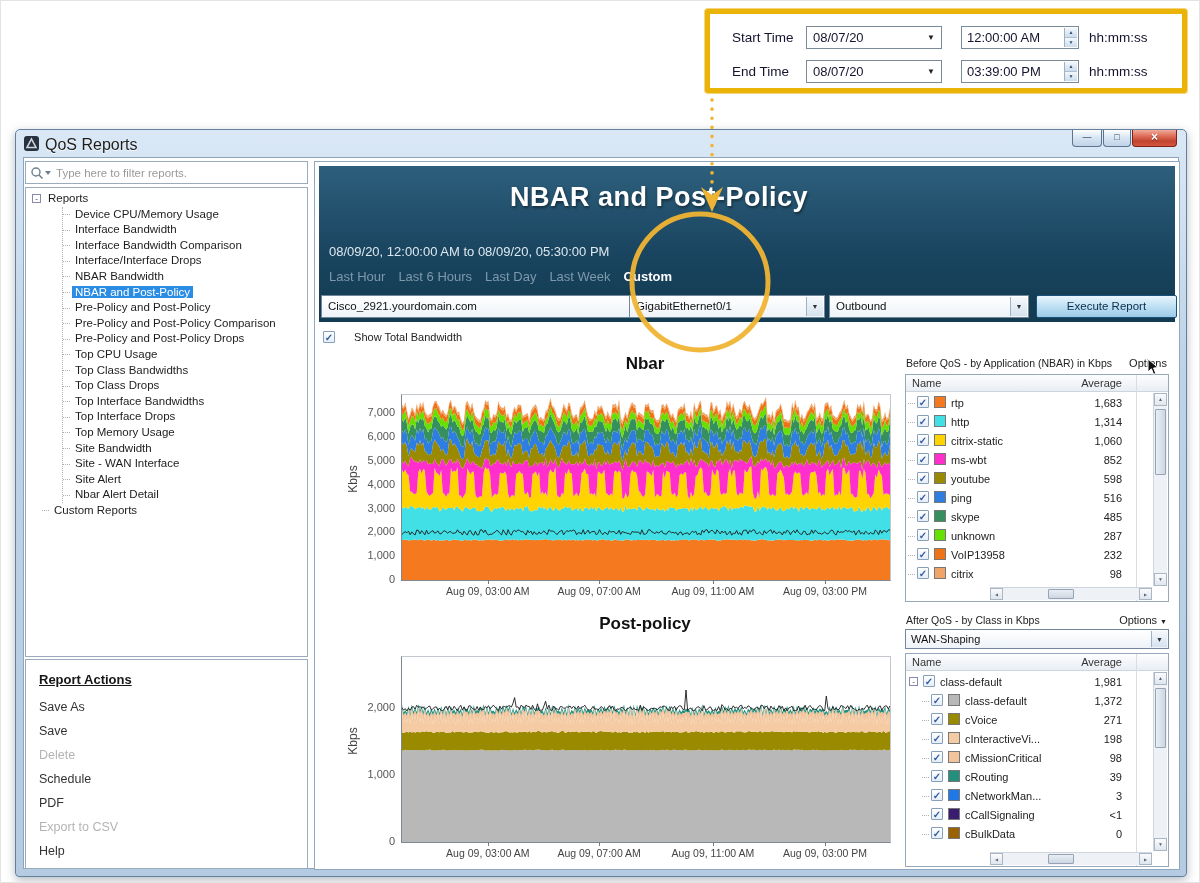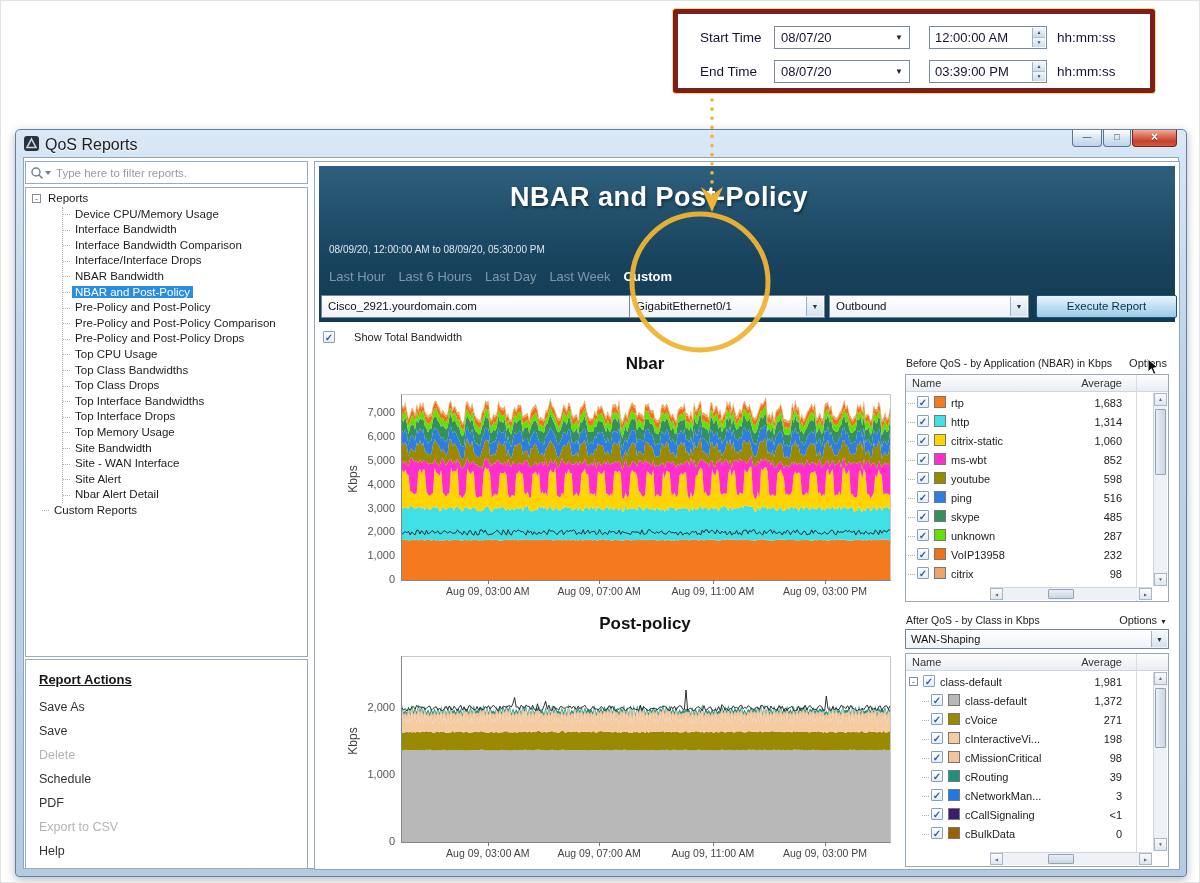--- a/index.html
+++ b/index.html
@@ -1,21 +1,21 @@
 <!DOCTYPE html>
 <html><head>
 <meta charset="utf-8">
 <style>
   * { margin:0; padding:0; box-sizing:border-box; }
   body { background:#fff; font-family:"Liberation Sans", sans-serif; }
   #screen { position:relative; width:1200px; height:883px; background:#fff; overflow:hidden; border:1px solid #e3e3e3; }
 
   
-  .time-picker { position:absolute; left:672px; top:8px; width:482px; height:84px;
-    background:#fff; border:5px solid #7f1d1d; border-radius:3px; box-shadow:0 0 0 1px #f6d57e;padding-left:32px; }
+  .time-picker { position:absolute; left:704px; top:8px; width:482px; height:84px;
+    background:#fff; border:5px solid #eab308; border-radius:3px; box-shadow:0 0 0 1px #f6d57e;padding-left:32px; }
   .tp-row { position:absolute; left:0; height:24px; width:100%; }
   .tp-label { position:absolute; left:22px; top:4px; font-size:13.5px; color:#14142e; }
   .tp-combo { position:absolute; left:96px; top:0; width:136px; height:23px; border:1px solid #7a8a99; background:#fff; font-size:13px; color:#14142e; line-height:21px; padding-left:6px; }
   .tp-combo .tp-arrow { position:absolute; right:6px; top:6px; font-size:8px; color:#222; line-height:10px; }
   .tp-time { position:absolute; left:251px; top:0; width:118px; height:23px; border:1px solid #7a8a99; background:#fff; font-size:13px; color:#14142e; line-height:21px; padding-left:5px; }
   .spin { position:absolute; right:1px; top:1px; bottom:1px; width:13px; border-left:1px solid #9fb0c0; display:flex; flex-direction:column; }
   .spin i { flex:1; font-style:normal; font-size:5px; line-height:9px; text-align:center; color:#33506e; background:linear-gradient(#f2f7fc,#ccdcee); border-bottom:1px solid #aebfd0; }
   .spin i:last-child { border-bottom:none; }
   .tp-format { position:absolute; left:379px; top:4px; font-size:13.5px; color:#14142e; }
 
@@ -56,21 +56,21 @@
   .act-title { font-weight:bold; text-decoration:underline; color:#161616; font-size:13px; margin-bottom:8px; }
   .act { height:24px; line-height:24px; }
   .act.disabled { color:#b4b4b4; }
 
   
   .content { position:absolute; left:290px; top:3px; width:866px; height:709px; border:1px solid #8fa8bf; background:#fff; }
   .rpt-header { position:absolute; left:4px; top:4px; width:856px; height:156px;
     background:linear-gradient(180deg,#2d5f7c,#1a4560 55%,#123a50); }
   .rpt-title { position:absolute; left:60px; top:16px; width:560px; text-align:center;
     font-size:27px; font-weight:bold; color:#fff; letter-spacing:.5px; text-shadow:1px 2px 3px rgba(0,0,0,.45); }
-  .rpt-date { position:absolute; left:10px; top:78px; font-size:10px; color:#dde8ef; }
+  .rpt-date { position:absolute; left:10px; top:78px; font-size:13px; color:#dde8ef; }
   .rpt-tabs { position:absolute; left:10px; top:103px; font-size:13px; }
   .tab { margin-right:13px; color:#7e99ab;text-align:center; }
   .tab.active { color:#fff; font-weight:bold; }
   .combo { position:absolute; height:23px; background:linear-gradient(#ffffff,#eef3f8); border:1px solid #73890; border:1px solid #72879c; font-size:11.5px; color:#111; line-height:21px; padding-left:6px; white-space:nowrap; overflow:hidden; }
   .combo .combo-arrow { position:absolute; right:1px; top:1px; bottom:1px; width:17px; text-align:center;
     background:linear-gradient(#f5f9fd,#d5e2ef); border-left:1px solid #9fb2c4; font-size:7px; color:#333; line-height:19px; }
   .combo.c1 { left:2px; top:129px; width:364px; }
   .combo.c2 { left:310px; top:129px; width:196px; }
   .combo.c3 { left:510px; top:129px; width:200px; }
   .exec-btn { position:absolute; left:717px; top:129px; width:141px; height:23px; text-align:center; line-height:21px;

